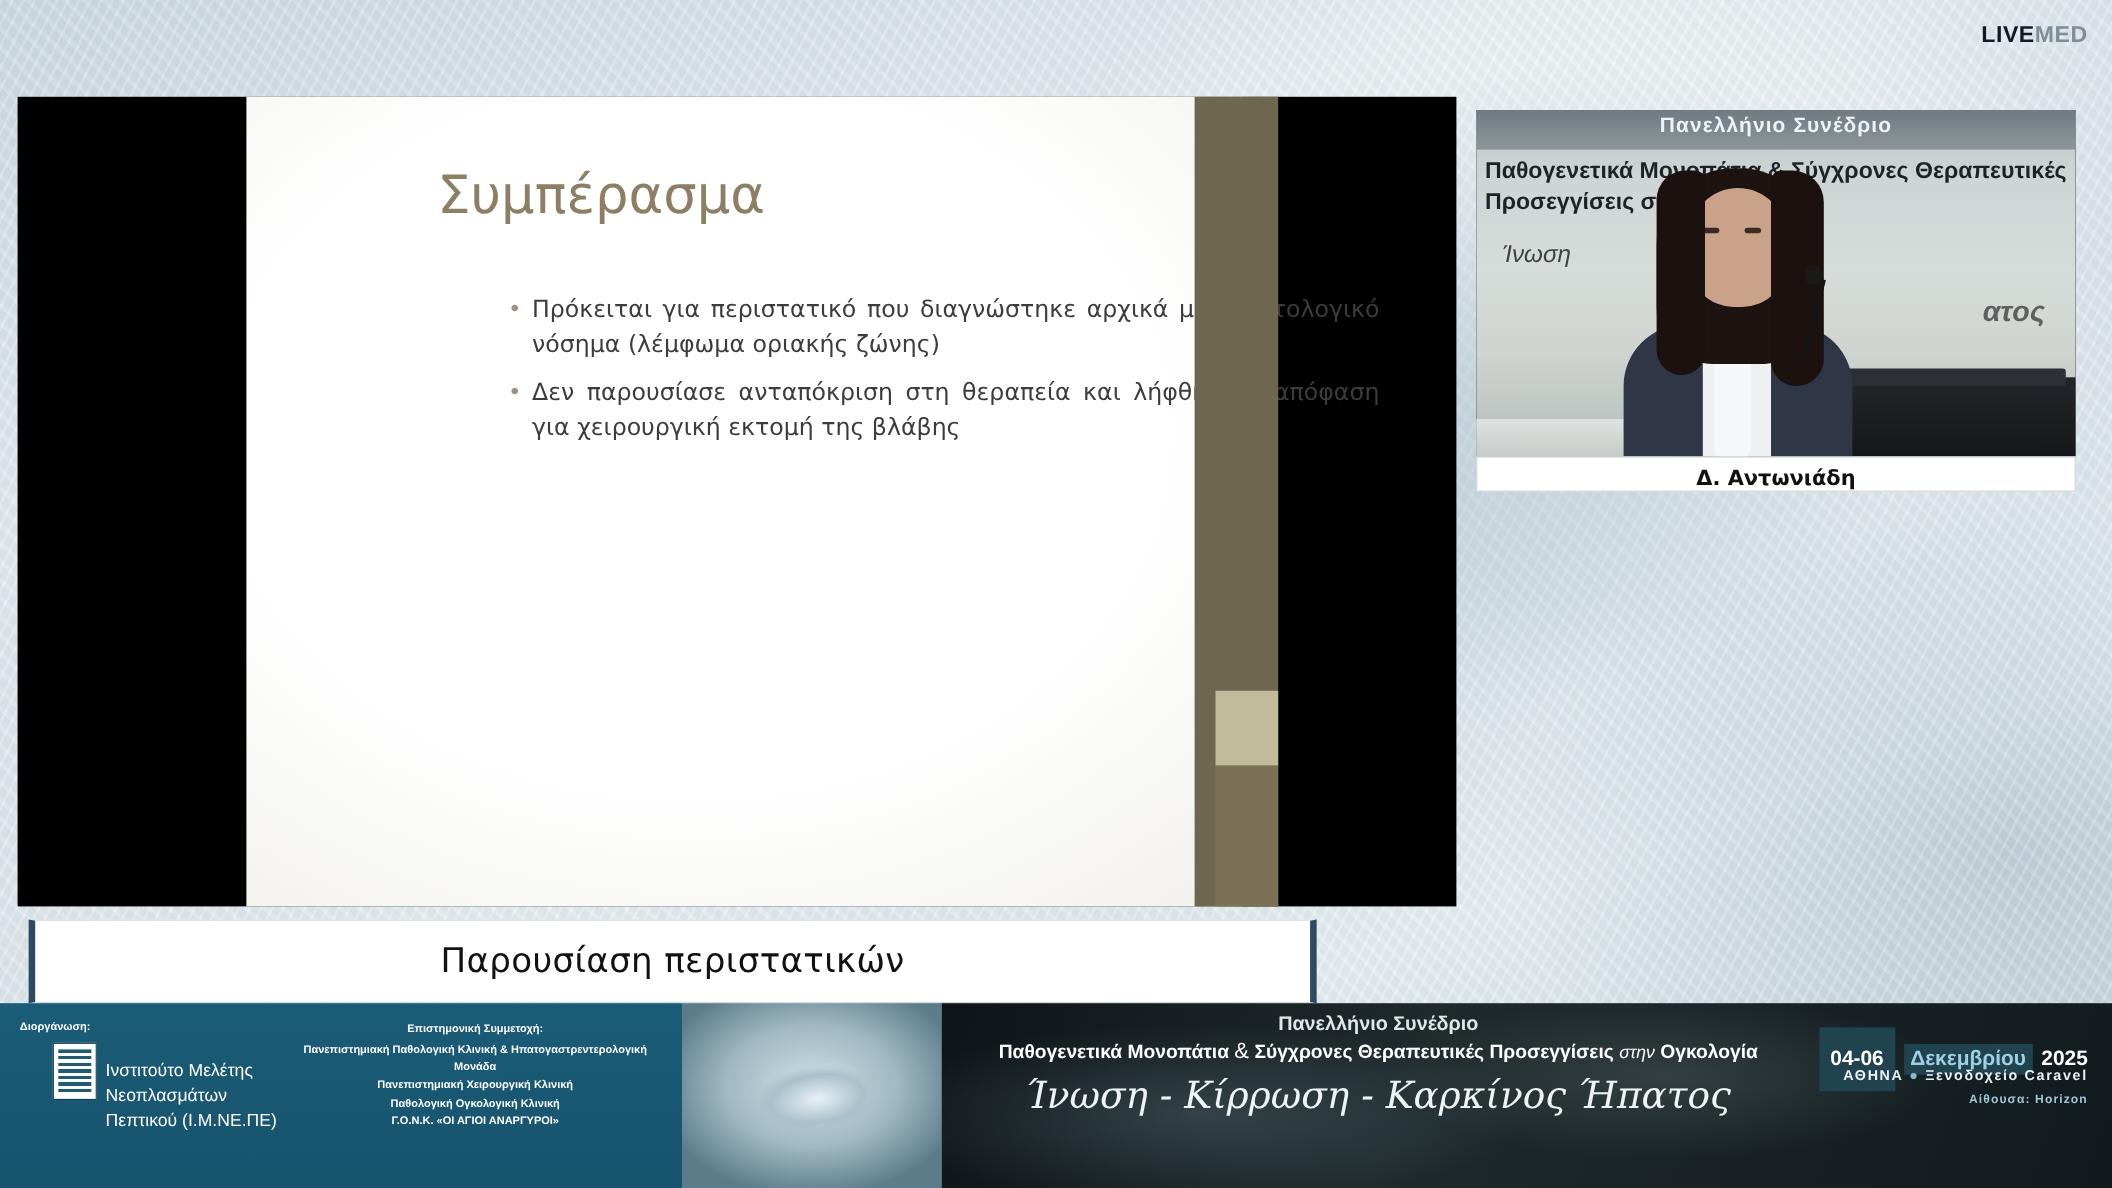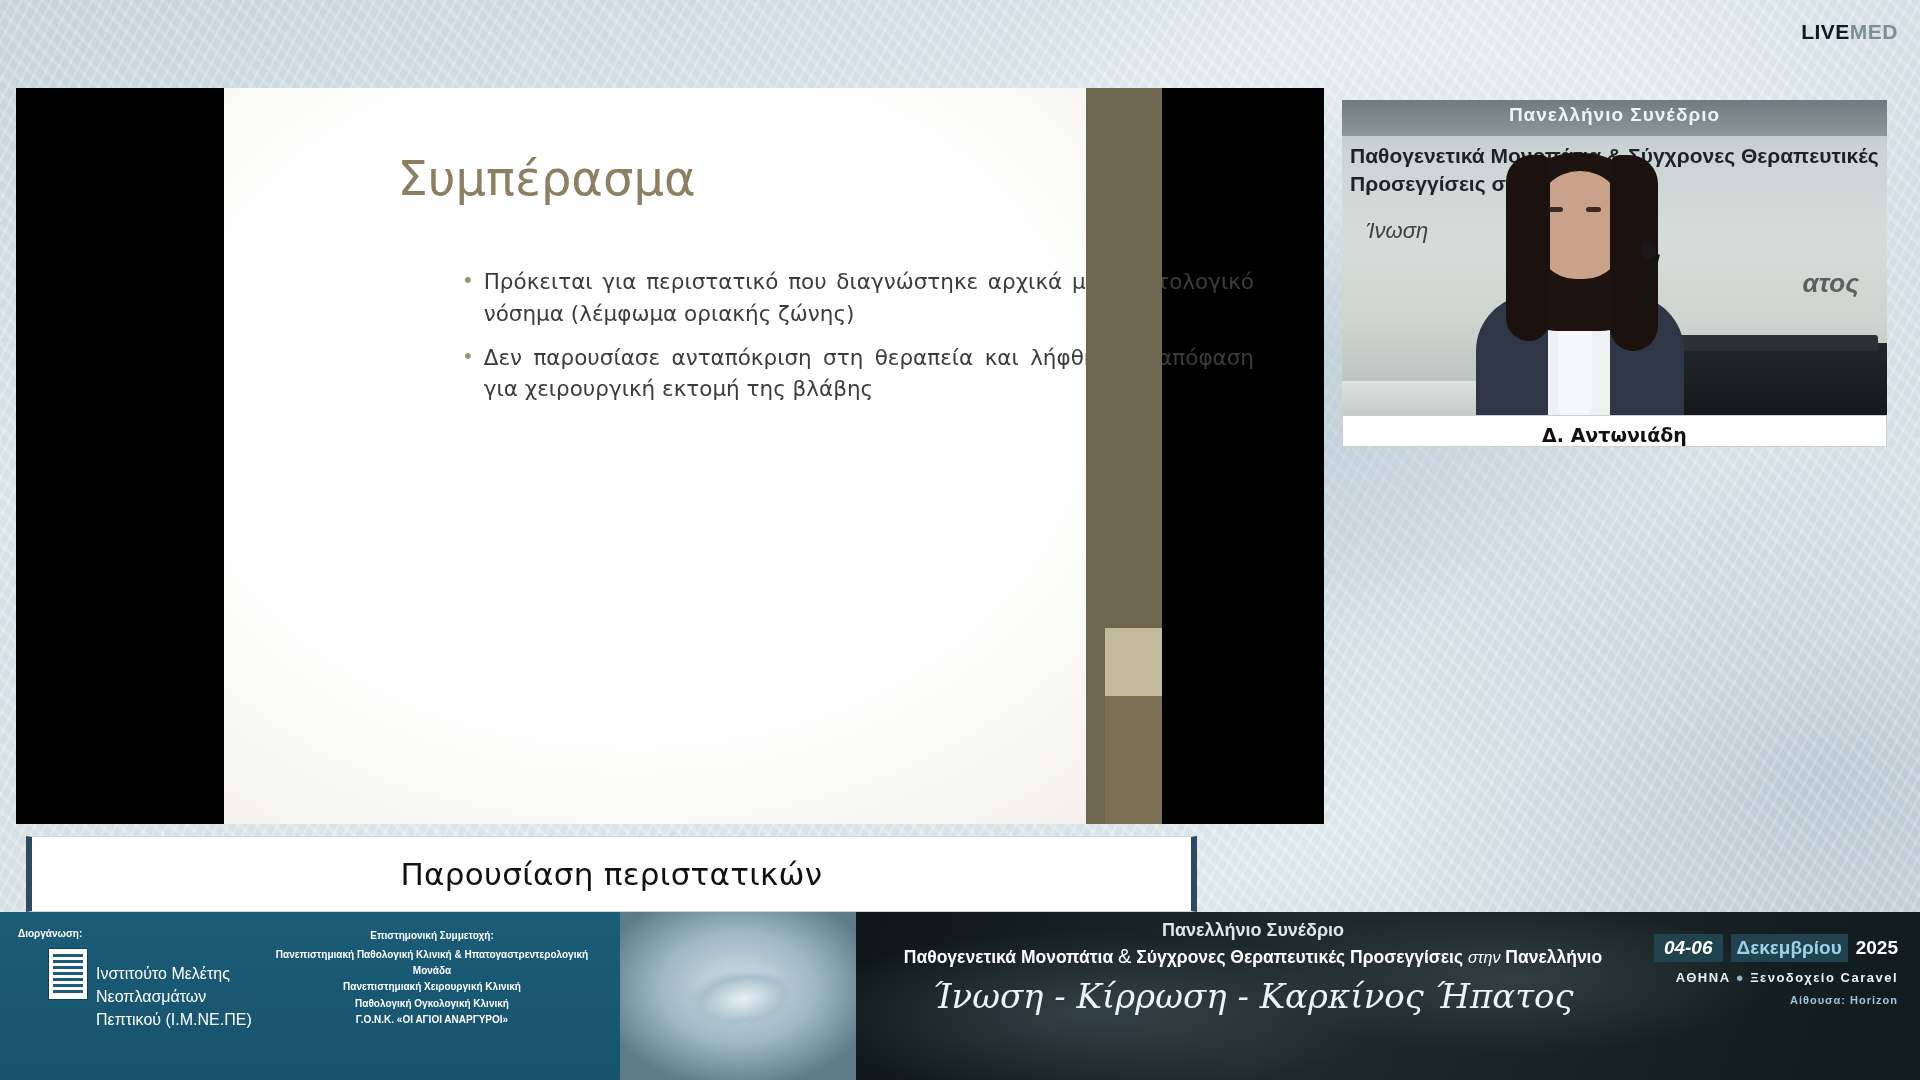--- a/index.html
+++ b/index.html
@@ -300,21 +300,21 @@
     position: absolute; left: 0; right: 270px; top: 64px;
     text-align: center; font-size: 34px; color: #eef4f4;
     font-family: "DejaVu Serif", serif; font-style: italic;
   }
   .bn-date {
     position: absolute; right: 22px; top: 22px;
     display: flex; align-items: center; gap: 8px;
   }
   .bn-date .d1 {
     background: #21424f; color: #fff; font-weight: bold;
-    font-size: 19px; padding: 3px 10px; font-style: italic;
+    font-size: 19px; padding: 18px 10px;
   }
   .bn-date .d2 {
     color: #9fd0e4; font-weight: bold; font-size: 19px; padding: 3px 6px;
     background: #21424f;
   }
   .bn-date .d3 { color: #ffffff; font-weight: bold; font-size: 19px; }
   .bn-city {
     position: absolute; right: 22px; top: 58px;
     font-size: 13px; letter-spacing: 1.5px; color: #eaf2f4;
     font-weight: bold;
@@ -409,21 +409,21 @@
       <div class="fig"></div>
     </div>
 
     <div class="bn-right">
       <div class="bn-t1">Πανελλήνιο Συνέδριο</div>
       <div class="bn-t2">
         <span>Παθογενετικά Μονοπάτια</span>
         <span class="amp">&amp;</span>
         <span>Σύγχρονες Θεραπευτικές Προσεγγίσεις</span>
         <span class="thin">στην</span>
-        <span>Πανελλήνιο</span>
+        <span>Ογκολογία</span>
       </div>
       <div class="bn-t3">Ίνωση - Κίρρωση - Καρκίνος Ήπατος</div>
 
       <div class="bn-date">
         <span class="d1">04-06</span>
         <span class="d2">Δεκεμβρίου</span>
         <span class="d3">2025</span>
       </div>
       <div class="bn-city">
         <span>ΑΘΗΝΑ</span>

